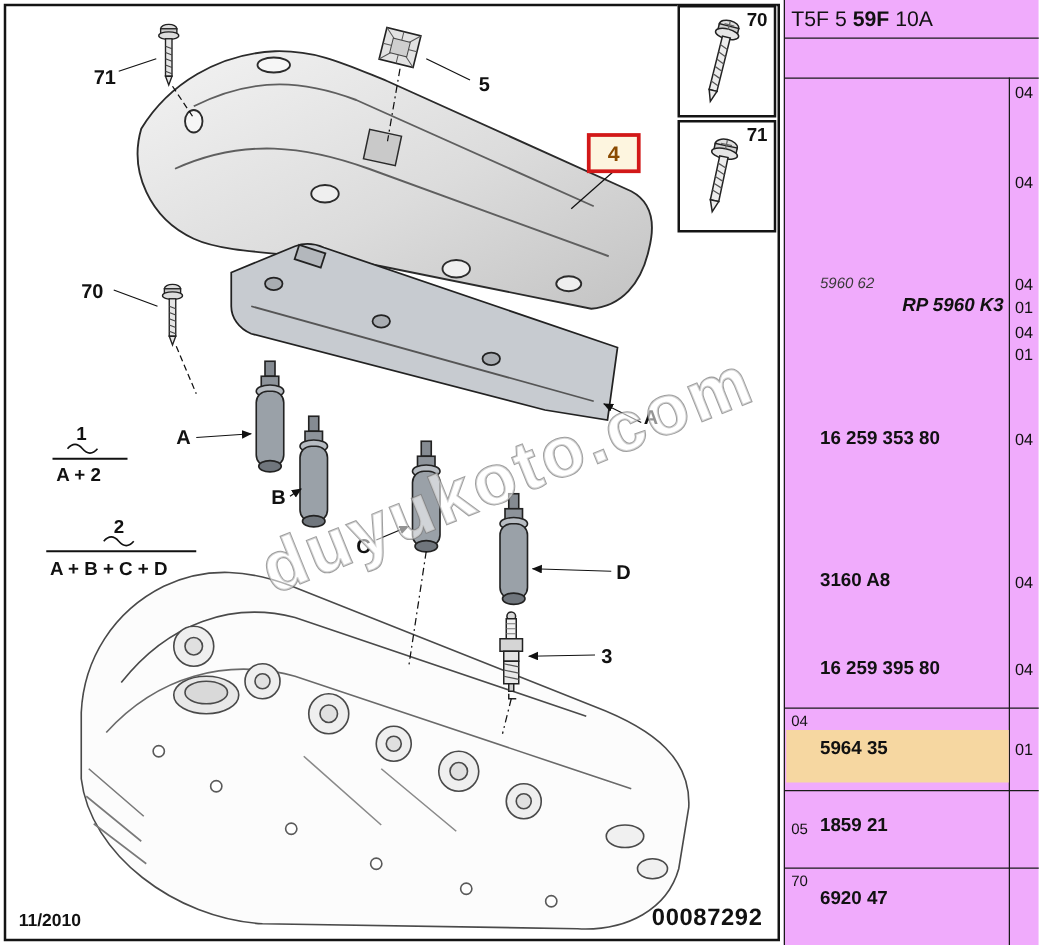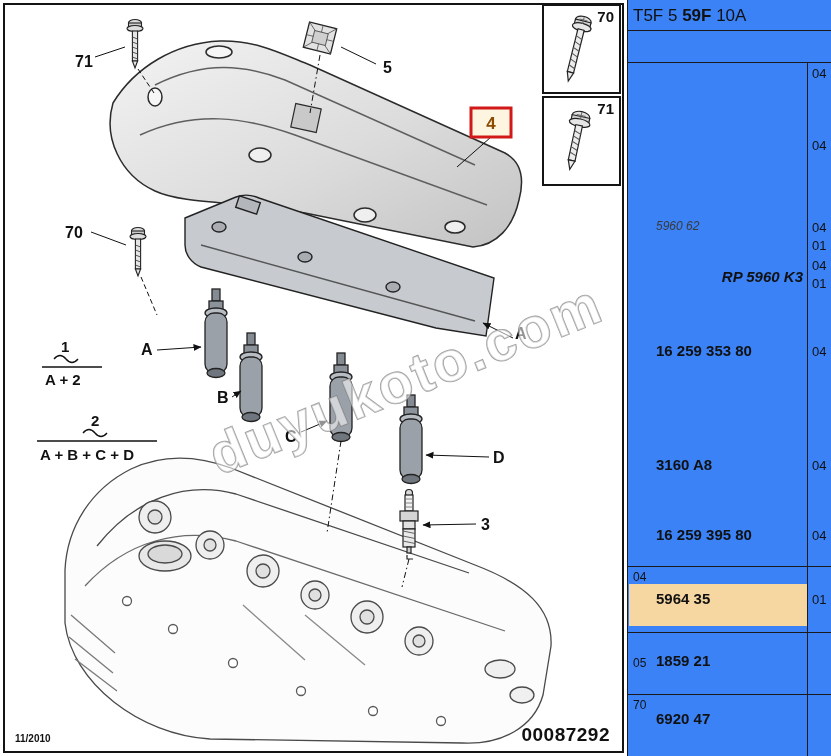--- a/index.html
+++ b/index.html
@@ -3,43 +3,43 @@
 <meta charset="utf-8">
 <style>
   * { margin:0; padding:0; box-sizing:border-box; }
   html,body { background:#fff; }
   body { width:831px; height:756px; font-family:"Liberation Sans", sans-serif; color:#111; position:relative; overflow:hidden; }
 
   .page { position:absolute; inset:0; width:831px; height:756px; background:#fff; }
 
   
   .diagram-panel { position:absolute; left:3px; top:3px; width:621px; height:750px; border:2px solid #141414; background:#fff; }
-  .diagram-date { position:absolute; left:10px; bottom:7px; font-size:10px; font-weight:bold; }
+  .diagram-date { position:absolute; left:10px; bottom:7px; font-size:14px; font-weight:bold; }
   .diagram-docnum { position:absolute; right:12px; bottom:5px; font-size:19px; font-weight:bold; letter-spacing:0.5px; }
 
   
   .hwbox { position:absolute; width:79px; height:90px; background:#fff; border:2px solid #141414; cursor:pointer; }
   .hwbox-70 { left:542px; top:4px; }
   .hwbox-71 { left:542px; top:96px; }
   .hwlabel { position:absolute; top:2px; right:5px; font-size:15px; font-weight:bold; }
 
   
-  .right-panel { position:absolute; left:627px; top:0; width:204px; height:756px; border-left:1px solid #1a1a1a; background:#3b82f6; }
+  .right-panel { position:absolute; left:627px; top:0; width:204px; height:756px; border-left:1px solid #1a1a1a; background:#f0abfc; }
   .panel-header { position:absolute; left:0; top:0; width:204px; height:31px; border-bottom:1px solid #1a1a1a; font-size:17px; padding:6px 0 0 5px; white-space:pre; }
   .panel-header .b { font-weight:bold; }
   .table-area { position:absolute; inset:0; }
   .grid-top { position:absolute; left:0; top:62px; width:204px; height:1px; background:#1a1a1a; }
   .qty-divider { position:absolute; left:179px; top:62px; bottom:0; width:1px; background:#1a1a1a; }
   .sep { position:absolute; left:0; width:204px; height:1px; background:#1a1a1a; }
   .hl { position:absolute; left:1px; top:584px; width:178px; height:42px; background:var(--highlight-row, #f6d7a1); }
 
   .qty { position:absolute; left:184px; font-size:13px; }
   .part { position:absolute; left:28px; font-size:15px; font-weight:bold; white-space:nowrap; cursor:pointer; }
   .part.plain-italic { font-weight:normal; font-style:italic; font-size:12px; color:#3a3a3a; }
-  .part.bold-italic { font-style:italic; left:auto; right:28px; text-align:right;margin-top:32px; }
+  .part.bold-italic { font-style:italic; left:auto; right:28px; text-align:right; }
   .section-label { position:absolute; left:5px; font-size:12px; }
 
   svg text { font-family:"Liberation Sans", sans-serif; }
 </style>
 </head>
 <body>
 
 <div class="page">
 
   <div class="diagram-panel">

